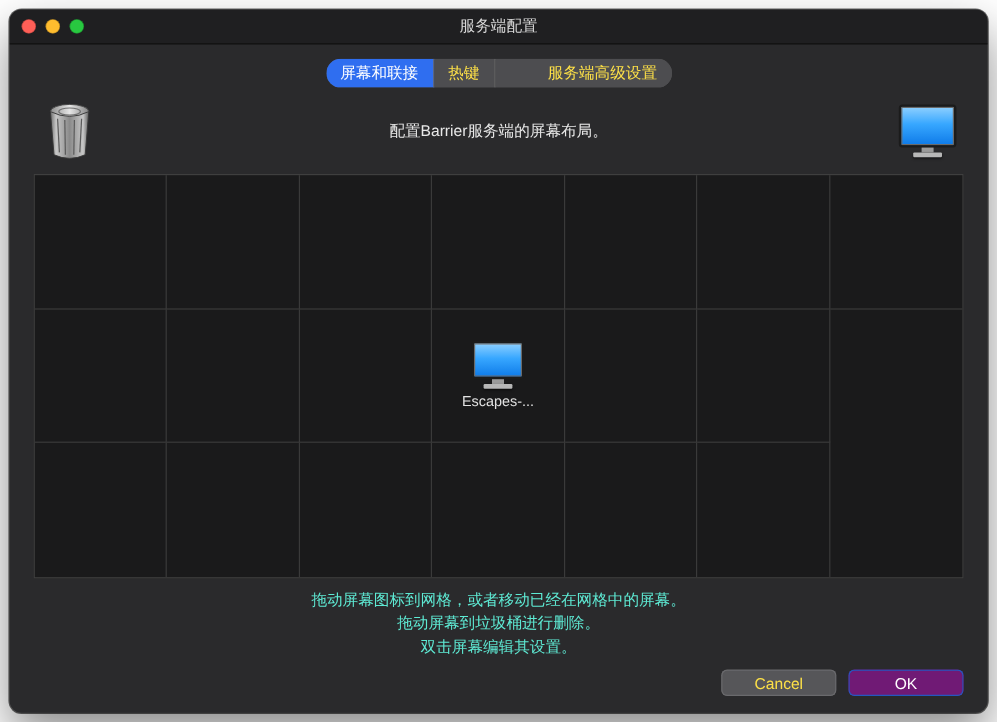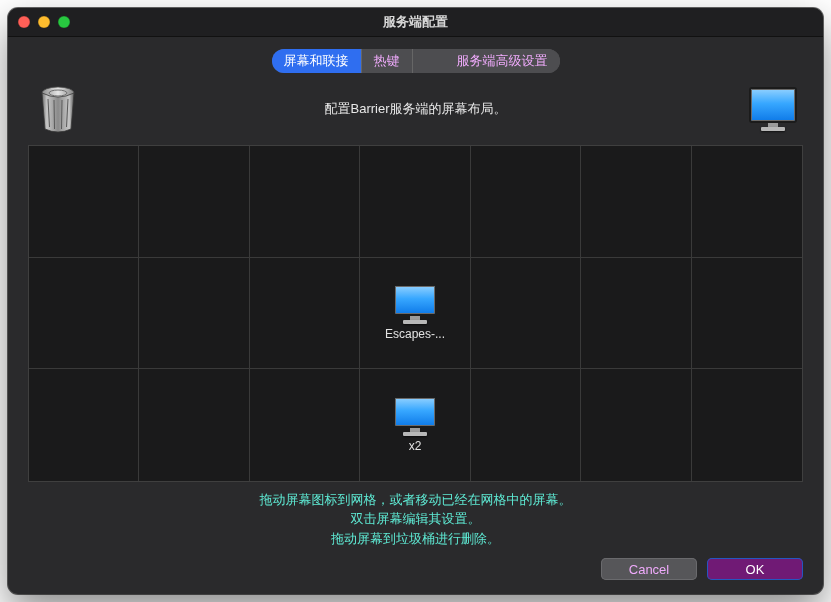--- a/index.html
+++ b/index.html
@@ -41,42 +41,41 @@
   .tl.close { background: #ff5f57; box-shadow: inset 0 0 0 0.5px rgba(0,0,0,0.3); }
   .tl.min   { background: #febc2e; box-shadow: inset 0 0 0 0.5px rgba(0,0,0,0.3); }
   .tl.zoom  { background: #28c840; box-shadow: inset 0 0 0 0.5px rgba(0,0,0,0.3); }
   .title {
     position: absolute;
     left: 0; right: 0;
     text-align: center;
     font-size: 13px;
     color: #d8d8d8;
     pointer-events: none;
-    font-weight: bold;
   }
 
   .content {
     flex: 1 1 auto;
     display: flex;
     flex-direction: column;
     padding: 12px 20px 14px 20px;
   }
 
   .tabs {
     align-self: center;
     display: flex;
     border-radius: 12px;
     overflow: hidden;
     box-shadow: 0 0 0 1px #555 inset;
   }
   .tab {
     padding: 3px 12px;
     font-size: 13px;
     background: #4d4d50;
-    color: #f0abfc;
+    color: #fde047;
     border-right: 1px solid #666;
     cursor: default;
   }
   .tab:last-child { border-right: none; padding-left: 44px; }
   .tab.active {
     background: #2f6ef0;
     color: #fff;
   }
 
   .toprow {
@@ -179,21 +178,21 @@
     border-radius: 5px;
     font-size: 13px;
     display: flex;
     align-items: center;
     justify-content: center;
     padding: 0 12px;
     cursor: default;
   }
   .btn.secondary {
     background: #565659;
-    color: #f0abfc;
+    color: #fde047;
     box-shadow: inset 0 0 0 1px #6a6a6d;
   }
   .btn.primary {
     background: #701a75;
     color: #fff;
     box-shadow: inset 0 0 0 1px #2457c0;
   }
 </style>
 </head>
 <body>
@@ -278,38 +277,30 @@
               <div class="base"></div>
             </div>
             <div class="label">Escapes-...</div>
           </div>
           <div class="cell"></div>
           <div class="cell"></div>
           <div class="cell"></div>
           <div class="cell"></div>
           <div class="cell"></div>
           <div class="cell"></div>
-          <div class="cell">
-            <div class="monitor small">
-              <div class="screen"></div>
-              <div class="neck"></div>
-              <div class="base"></div>
-            </div>
-            <div class="label">x2</div>
-          </div>
           <div class="cell"></div>
           <div class="cell"></div>
           <div class="cell"></div>
         </div>
     </div>
 
     <div class="help">
       <div>拖动屏幕图标到网格，或者移动已经在网格中的屏幕。</div>
+      <div>拖动屏幕到垃圾桶进行删除。</div>
       <div>双击屏幕编辑其设置。</div>
-      <div>拖动屏幕到垃圾桶进行删除。</div>
     </div>
 
     <div class="footer">
       <div class="btn secondary">Cancel</div>
       <div class="btn primary">OK</div>
     </div>
 
   </div>
 </div>
 

